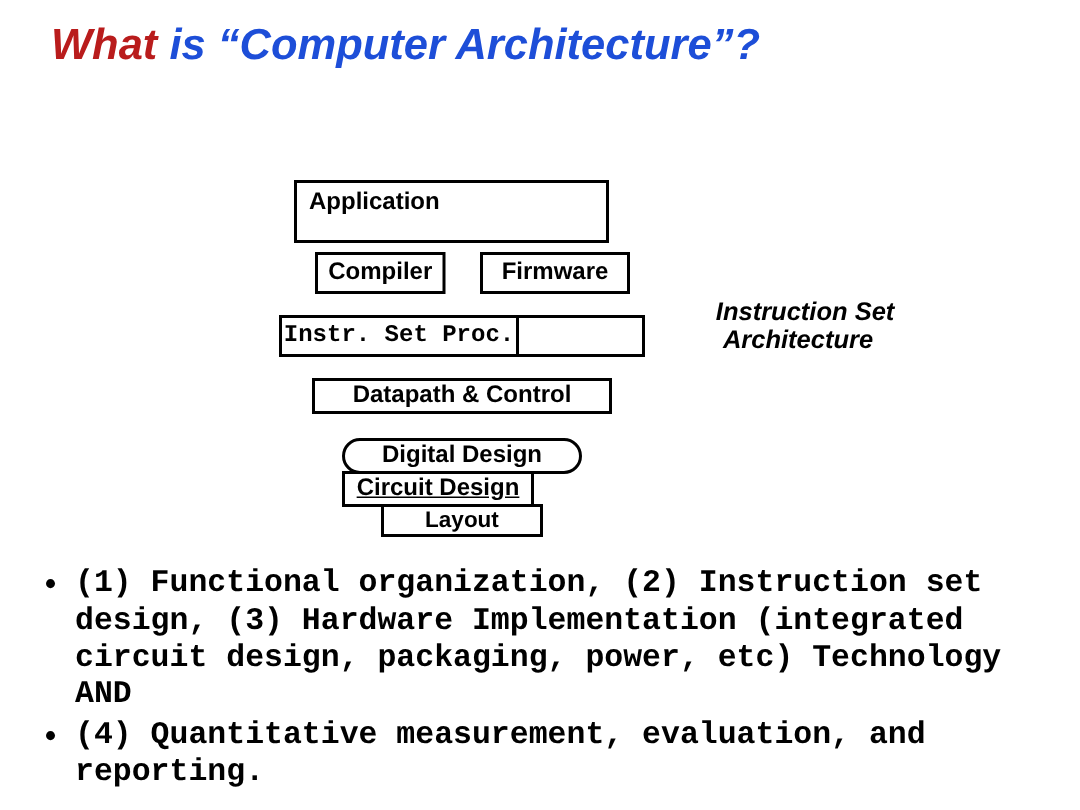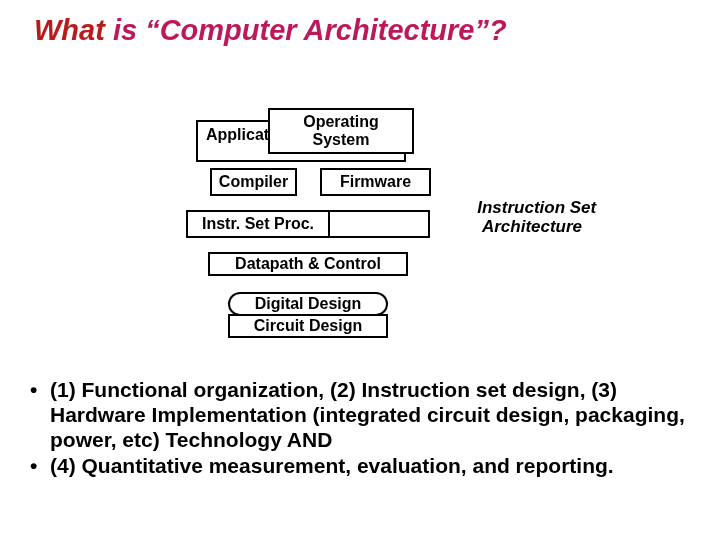--- a/index.html
+++ b/index.html
@@ -13,21 +13,21 @@
   }
   .title {
     position: absolute;
     top: 14px;
     left: 34px;
     font-size: 29px;
     font-weight: bold;
     font-style: italic;
   }
   .title .what { color: #b91c1c; }
-  .title .rest { color: #be185d; }
+  .title .rest { color: #1d4ed8; }
   .diagram {
     position: absolute;
     top: 76px;
     left: 186px;
     width: 244px;
     height: 282px;
   }
   .box {
     position: absolute;
     border: 2px solid #000;
@@ -63,56 +63,56 @@
   .bullet {
     display: flex;
     margin-bottom: 2px;
   }
   .bullet .dot {
     width: 20px;
     flex-shrink: 0;
   }
   .bullet .txt {
     flex: 1;
+    font-family: Liberation Mono, monospace;
   }
 </style>
 </head>
 <body>
 
 <div class="title">
   <span class="what">What</span><span class="rest"> is “Computer Architecture”?</span>
 </div>
 
 <div class="diagram">
   <div class="box left" style="top:0; left:10px; width:210px; height:42px; align-items:flex-start; padding-top:4px;margin-top:44px;">
     <span>Application</span>
   </div>
-  <div class="box" style="top:32px; left:82px; width:146px; height:46px; white-space:pre;">
-    <span>Operating
-System</span>
-  </div>
   <div class="box" style="top:92px; left:24px; width:87px; height:28px;">
     <span>Compiler</span>
   </div>
-  <div class="box" style="top:92px; left:134px; width:111px; height:28px;">
+  <div class="box" style="top:92px; left:134px; width:100px; height:28px;">
     <span>Firmware</span>
   </div>
   <div class="box" style="top:134px; left:0; width:244px; height:28px; border:2px solid #000; padding:0;">
   </div>
-  <div class="box" style="top:134px; left:0; width:144px; height:28px; border-right:2px solid #000;">
+  <div class="box" style="top:134px; left:0; width:160px; height:28px; border-right:2px solid #000;font-family:Liberation Mono, monospace;">
     <span>Instr. Set Proc.</span>
   </div>
   <div class="box" style="top:176px; left:22px; width:200px; height:24px;justify-content:center;">
     <span>Datapath &amp; Control</span>
   </div>
   <div class="box" style="top:216px; left:42px; width:160px; height:24px;border-radius:12px;">
     <span>Digital Design</span>
   </div>
-  <div class="box" style="top:238px; left:42px; width:160px; height:24px;">
+  <div class="box" style="top:238px; left:42px; width:128px; height:24px;text-decoration:underline;">
     <span>Circuit Design</span>
+  </div>
+  <div class="box" style="top:260px; left:68px; width:108px; height:22px; font-size:15px;">
+    <span>Layout</span>
   </div>
 </div>
 
 <div class="annotation" style="white-space:pre;font-style:italic;">
   <span>Instruction Set
 Architecture</span>
 </div>
 
 <div class="bullets">
   <div class="bullet">

